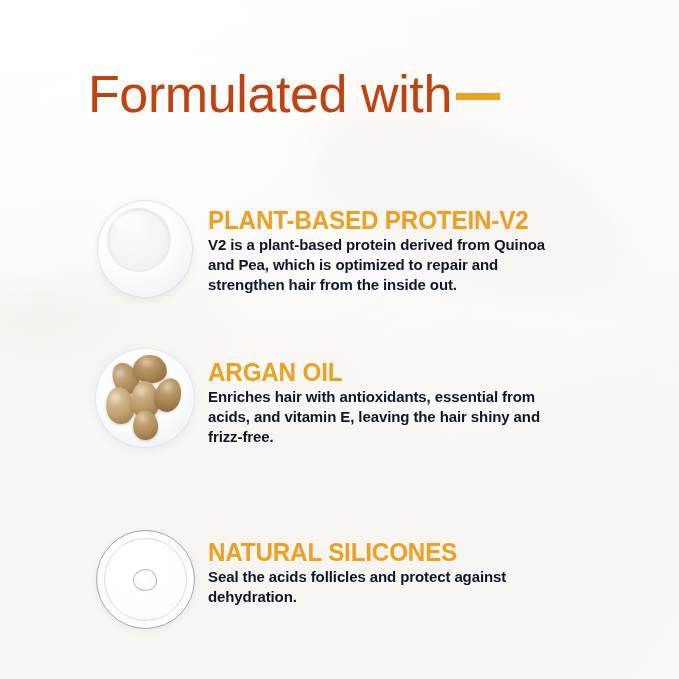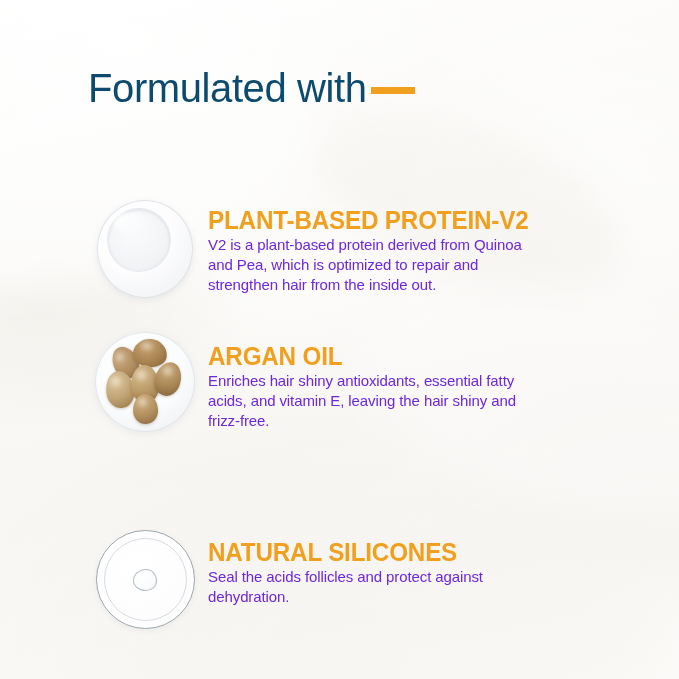--- a/index.html
+++ b/index.html
@@ -58,23 +58,23 @@
 
   
   .header {
     position: absolute;
     left: 88px;
     top: 68px;
     display: flex;
     align-items: center;
   }
   .title {
-    font-size: 40px;
+    font-size: 52px;
     font-weight: 400;
-    color: #0c4a6e;
+    color: #c2410c;
     letter-spacing: -0.4px;
     line-height: 1;
     white-space: nowrap;
   }
   .title-dash {
     width: 44px;
     height: 7px;
     background: #f0a01e;
     margin-left: 4px;
     margin-top: 4px;
@@ -83,21 +83,21 @@
 
   
   .row {
     position: absolute;
     left: 0;
     width: 548px;
     display: flex;
     align-items: flex-start;
   }
   .row-1 { top: 198px; }
-  .row-2 { top: 330px; }
+  .row-2 { top: 346px; }
   .row-3 { top: 528px; }
 
   .icon-wrap {
     position: relative;
     width: 100px;
     height: 104px;
     margin-left: 95px;
     flex: none;
   }
   .text-wrap {
@@ -110,22 +110,22 @@
     color: #f0a01e;
     letter-spacing: -0.2px;
     line-height: 1.12;
     margin: 0 0 1px 0;
     transform: scaleX(0.97);
     transform-origin: left center;
     white-space: nowrap;
   }
   .ing-desc {
     font-size: 15px;
-    font-weight: 400;
-    color: #6d28d9;
+    font-weight: 700;
+    color: #0f172a;
     line-height: 1.34;
     margin: 0;
     letter-spacing: -0.1px;
   }
   .row-1 .text-wrap { padding-top: 8px; }
   .row-2 .text-wrap { padding-top: 12px; }
   .row-3 .text-wrap { padding-top: 10px; }
 
   
   .dish { position: absolute; }
@@ -251,21 +251,21 @@
         <div class="nut nut-a"></div>
         <div class="nut nut-b"></div>
         <div class="nut nut-c"></div>
         <div class="nut nut-d"></div>
         <div class="nut nut-e"></div>
         <div class="nut nut-f"></div>
       </div>
     </div>
     <div class="text-wrap">
       <div class="ing-title">ARGAN OIL</div>
-      <div class="ing-desc">Enriches hair shiny antioxidants, essential fatty acids, and vitamin E, leaving the hair shiny and frizz-free.</div>
+      <div class="ing-desc">Enriches hair with antioxidants, essential from acids, and vitamin E, leaving the hair shiny and frizz-free.</div>
     </div>
   </div>
 
   <div class="row row-3">
     <div class="icon-wrap">
       <div class="dish dish3">
         <div class="dish3-ring"></div>
         <div class="droplet"></div>
       </div>
     </div>

